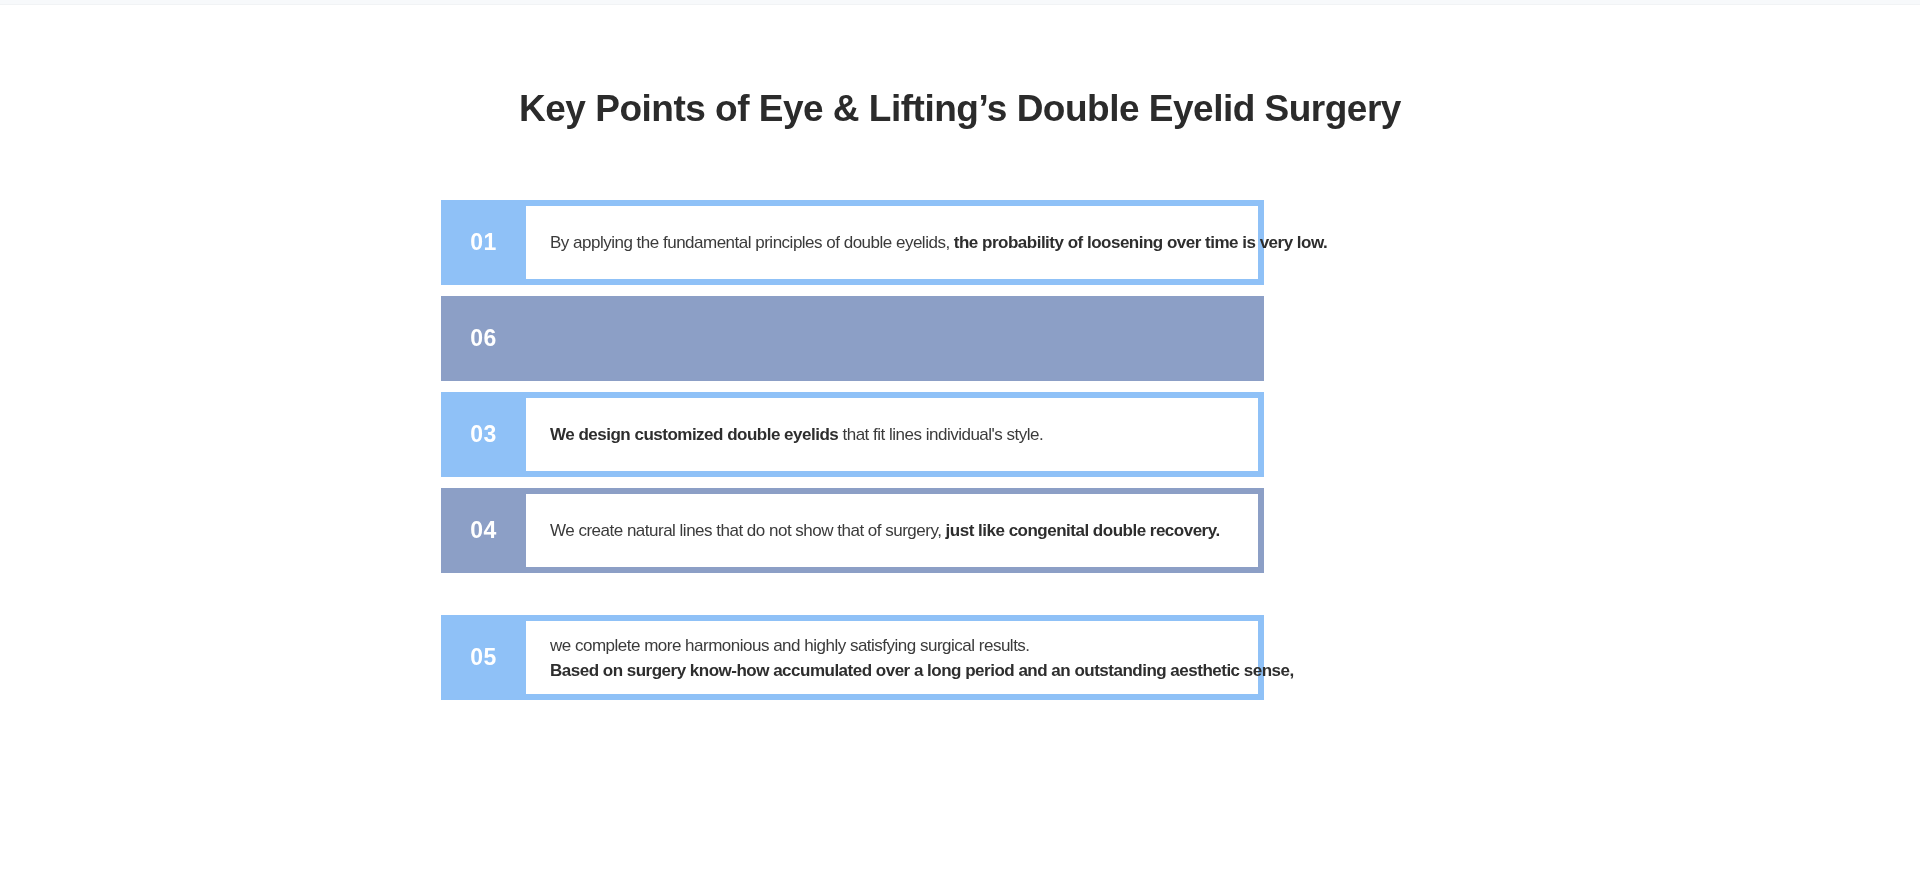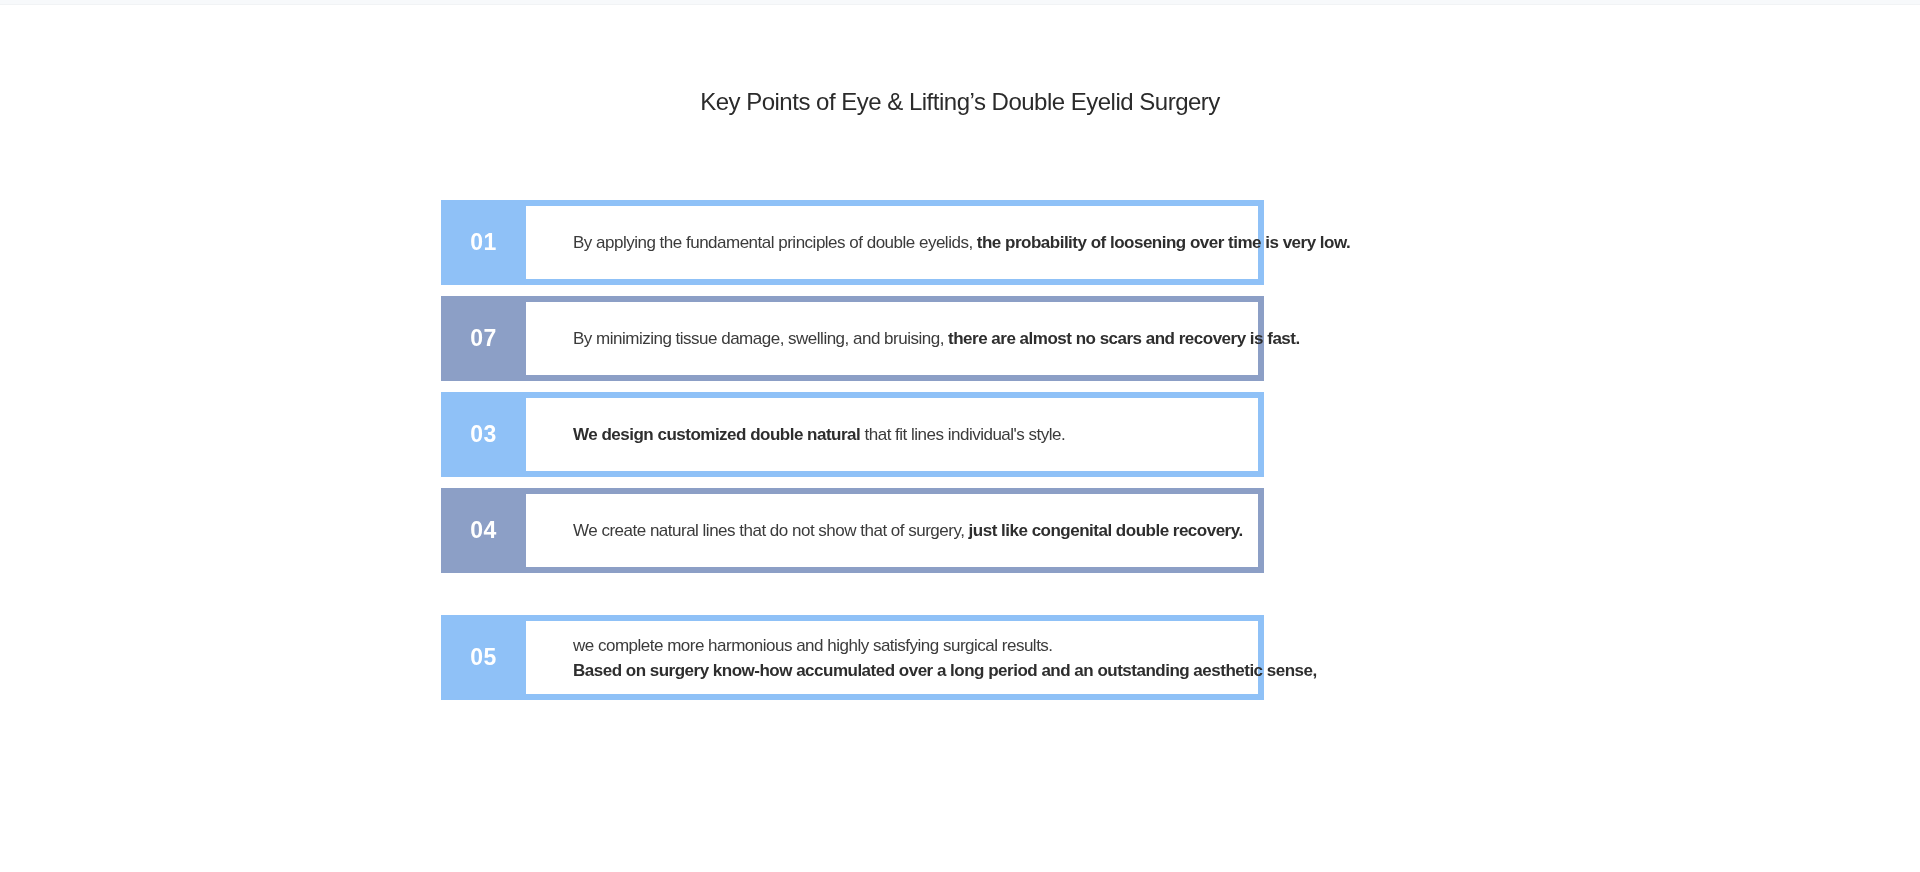--- a/index.html
+++ b/index.html
@@ -8,41 +8,41 @@
     font-family:"Liberation Sans", sans-serif;
     position:relative;
   }
   .top-strip{
     position:absolute;left:0;top:0;width:1920px;height:4px;
     background:#f7f9fb;border-bottom:1px solid #f1f3f5;
   }
   .title{
     position:absolute;left:0;top:88px;width:1920px;margin:0;
     text-align:center;
-    font-size:24px;font-weight:400;letter-spacing:-0.5px;
+    font-size:37px;font-weight:700;letter-spacing:-0.5px;
     color:#2b2b2b;
   }
   .points{
     position:absolute;left:441px;top:200px;width:823px;
   }
   .row{
     position:relative;height:85px;margin-bottom:11px;
   }
   .row.light{background:#8FC1F7;}
   .row.muted{background:#8C9FC6;}
   .num{
     position:absolute;left:0;top:0;width:85px;height:85px;
     display:flex;align-items:center;justify-content:center;
     color:#ffffff;font-size:23px;font-weight:700;letter-spacing:0.5px;
   }
   .box{
     position:absolute;left:85px;top:6px;right:6px;bottom:6px;
     background:#ffffff;
     display:flex;flex-direction:column;justify-content:center;
-    padding-left:47px;padding-right:14px;box-sizing:border-box;
+    padding-left:24px;padding-right:14px;box-sizing:border-box;
   }
   .line{
     margin:0;font-size:17px;line-height:25px;letter-spacing:-0.5px;
     color:#3b3b3b;white-space:nowrap;
   }
   .line b{font-weight:700;color:#2e2e2e;}
 </style>
 </head>
 <body>
 
@@ -51,29 +51,26 @@
 <h1 class="title">Key Points of Eye &amp; Lifting’s Double Eyelid Surgery</h1>
 
 <div class="points" id="points">
     <div class="row light" style="background: rgb(143, 193, 247);">
       <div class="num" style="color: rgb(255, 255, 255);">01</div>
       <div class="box">
         <p class="line"><span>By applying the fundamental principles of double eyelids, </span><b>the probability of loosening over time is very low.</b></p>
       </div>
     </div>
     <div class="row muted" style="background: rgb(140, 159, 198);">
-      <div class="num" style="color: rgb(255, 255, 255);">07</div>
-      <div class="box">
-        <p class="line"><span>By minimizing tissue damage, swelling, and bruising, </span><b>there are almost no scars and recovery is fast.</b></p>
-      </div>
+      <div class="num" style="color: rgb(255, 255, 255);">06</div>
     </div>
     <div class="row light" style="background: rgb(143, 193, 247);">
       <div class="num" style="color: rgb(255, 255, 255); text-align: right;">03</div>
       <div class="box">
-        <p class="line"><b>We design customized double natural</b><span> that fit lines individual's style.</span></p>
+        <p class="line"><b>We design customized double eyelids</b><span> that fit lines individual's style.</span></p>
       </div>
     </div>
     <div class="row muted" style="background: rgb(140, 159, 198);">
       <div class="num" style="color: rgb(255, 255, 255); border-radius: 26px;">04</div>
       <div class="box">
         <p class="line"><span>We create natural lines that do not show that of surgery, </span><b>just like congenital double recovery.</b></p>
       </div>
     </div>
     <div class="row light" style="background: rgb(143, 193, 247); margin-top: 42px;">
       <div class="num" style="color: rgb(255, 255, 255);">05</div>

